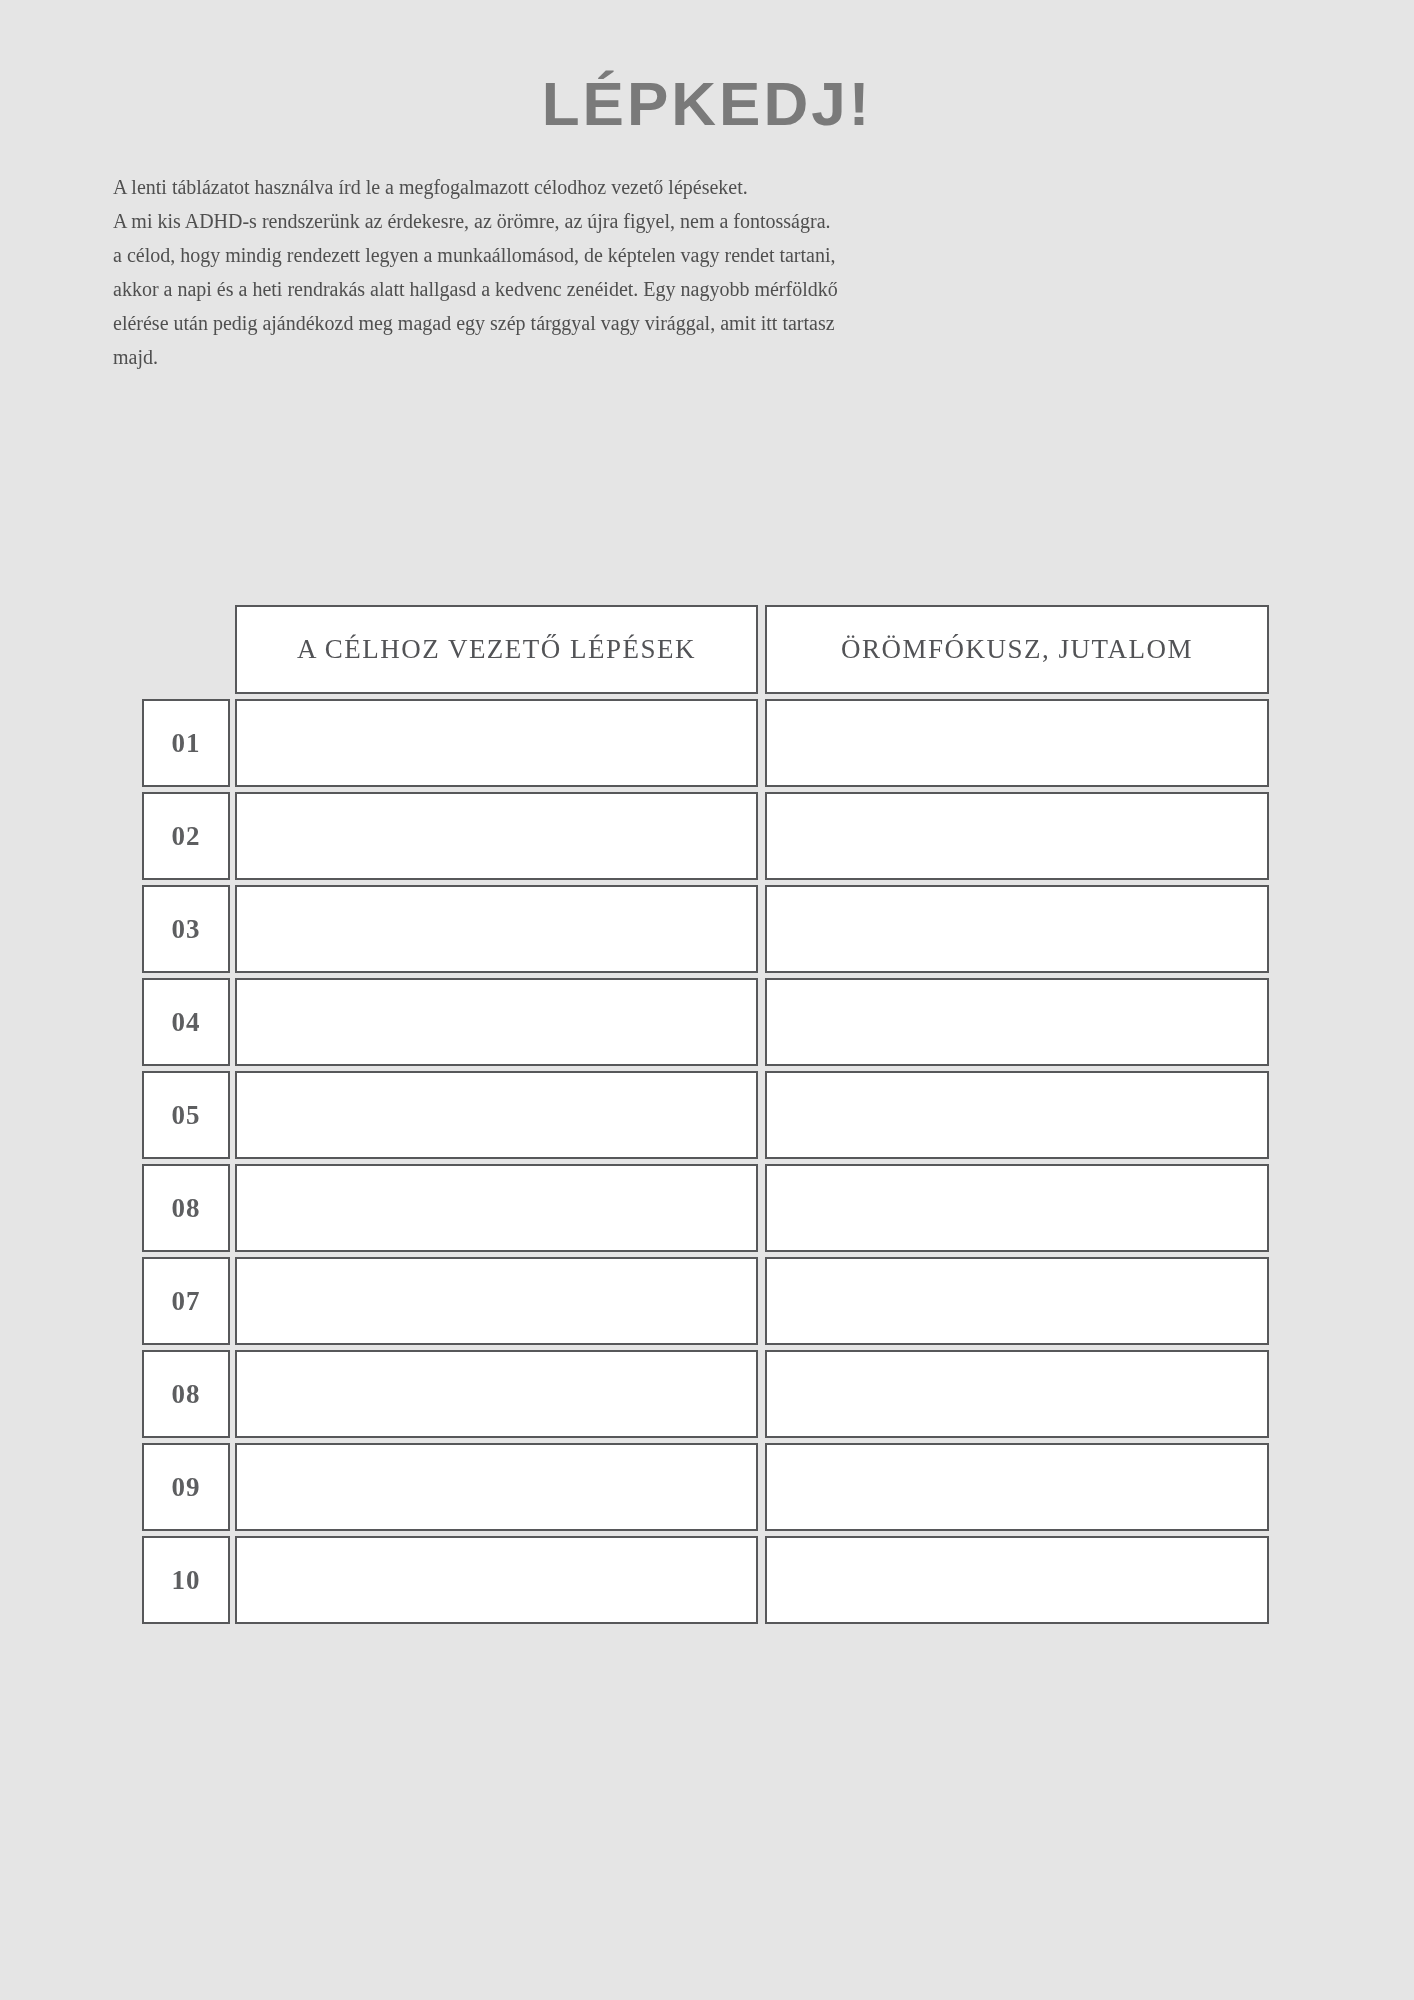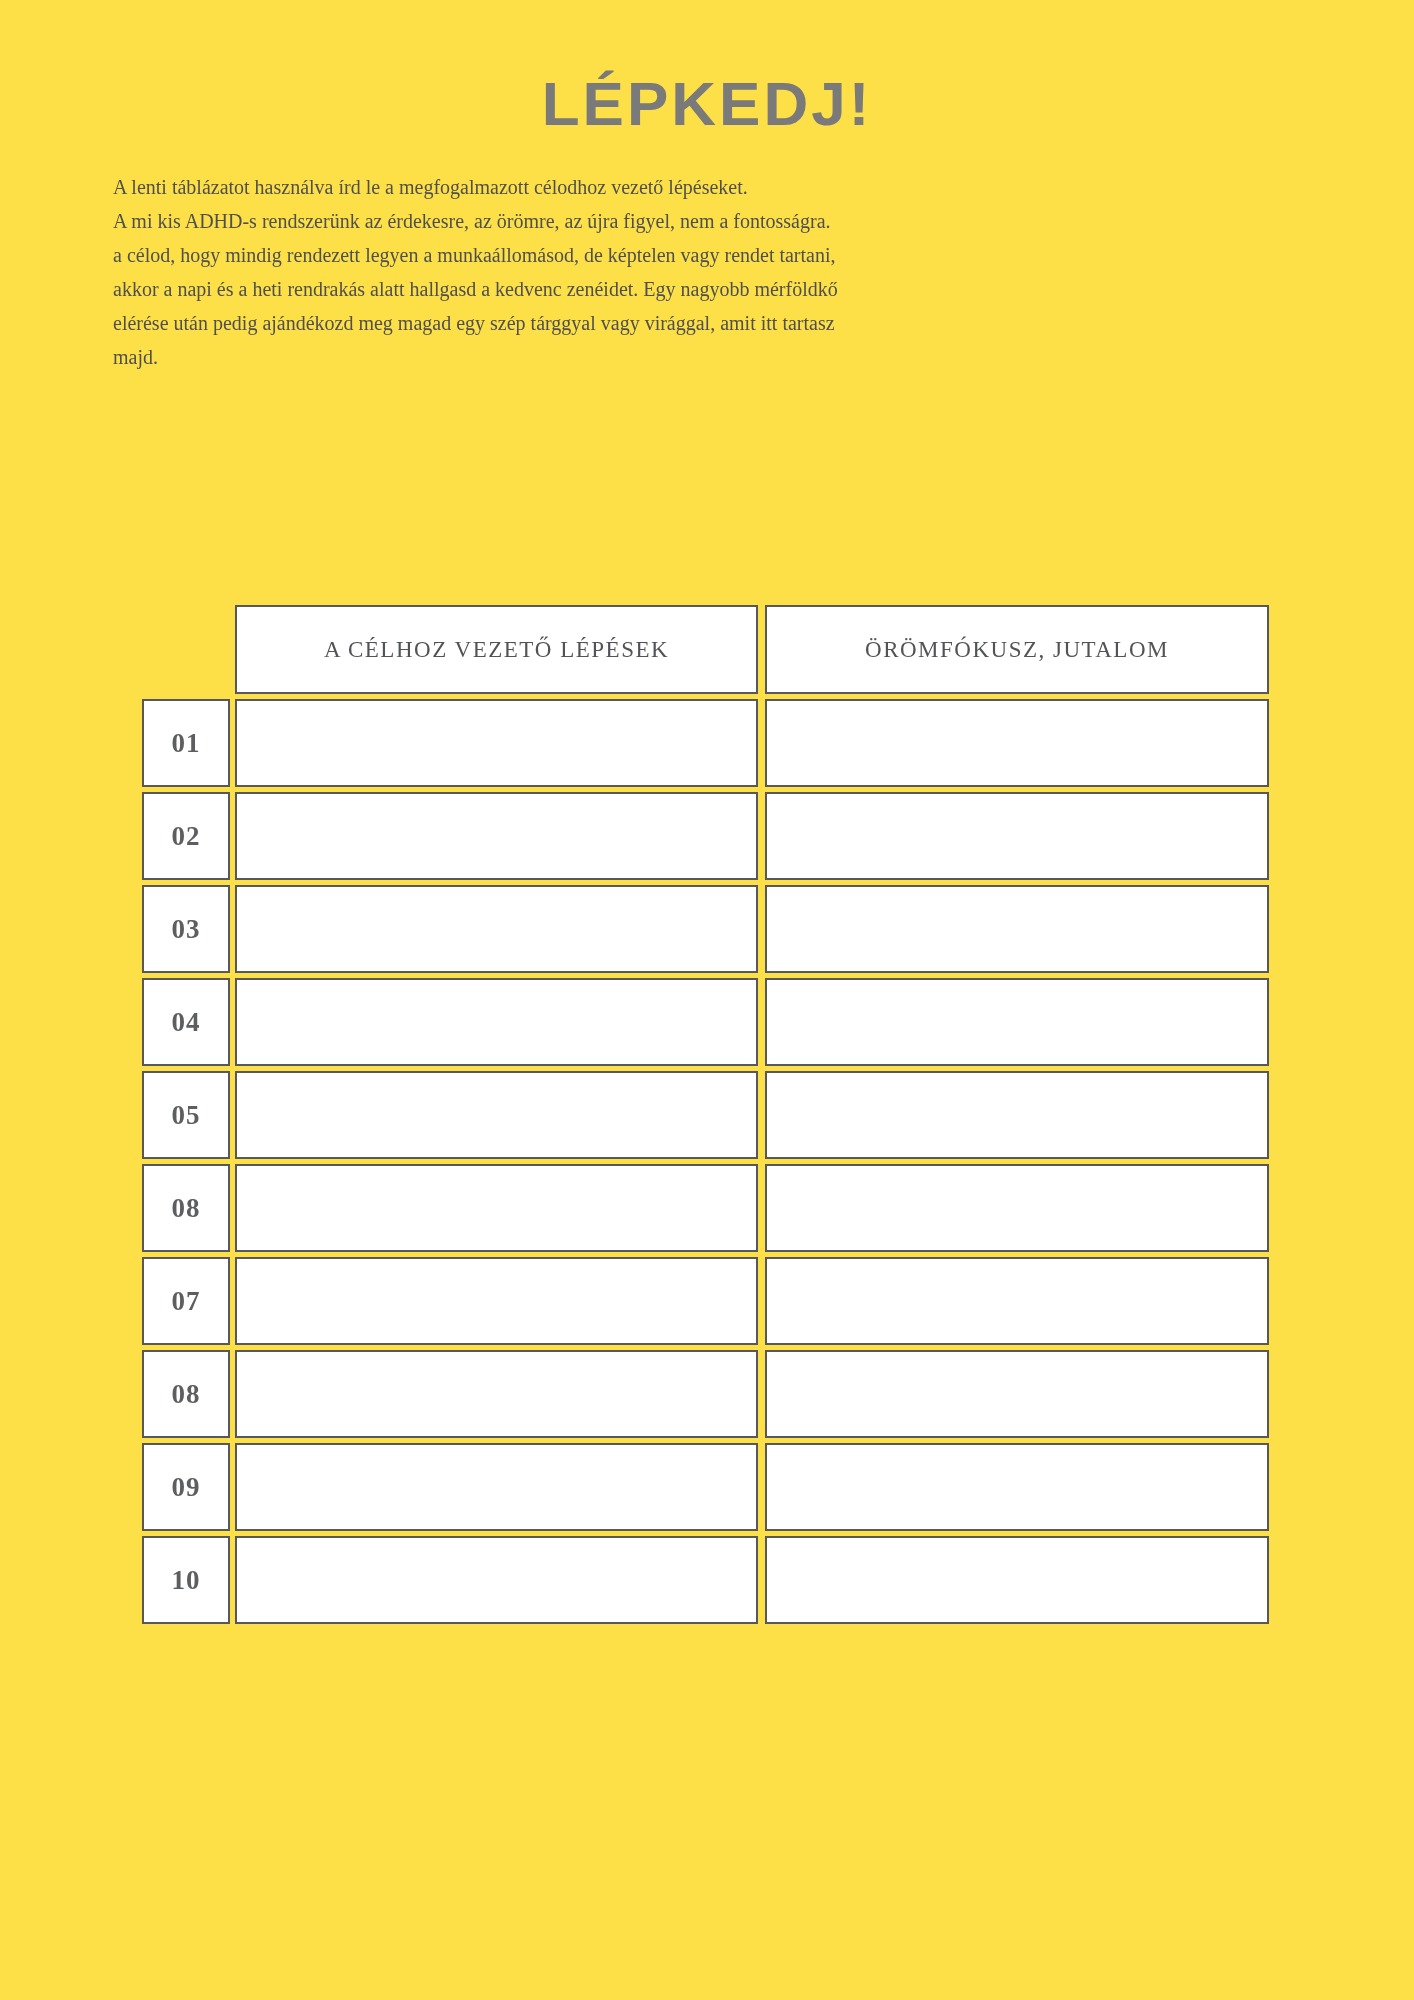--- a/index.html
+++ b/index.html
@@ -6,21 +6,21 @@
   body {
     width: 1414px;
     height: 2000px;
     background: #ffffff;
     font-family: "Liberation Serif", serif;
     position: relative;
   }
   .page {
     position: absolute;
     inset: 0;
-    background: #fde047;
+    background: #e5e5e5;
   }
   .title {
     position: absolute;
     top: 68px;
     left: 0;
     width: 100%;
     text-align: center;
     font-family: "Liberation Sans", sans-serif;
     font-weight: 700;
     font-size: 62px;
@@ -65,21 +65,21 @@
   .header-spacer {
     width: 88px;
     margin-right: 5px;
     border: none;
     background: transparent;
   }
   .header-cell {
     display: flex;
     align-items: center;
     justify-content: center;
-    font-size: 23px;
+    font-size: 27px;
     letter-spacing: 1.5px;
     color: #525356;
   }
   .num-cell {
     display: flex;
     align-items: center;
     justify-content: center;
     font-size: 27px;
     letter-spacing: 1px;
     color: #5d5e60;

